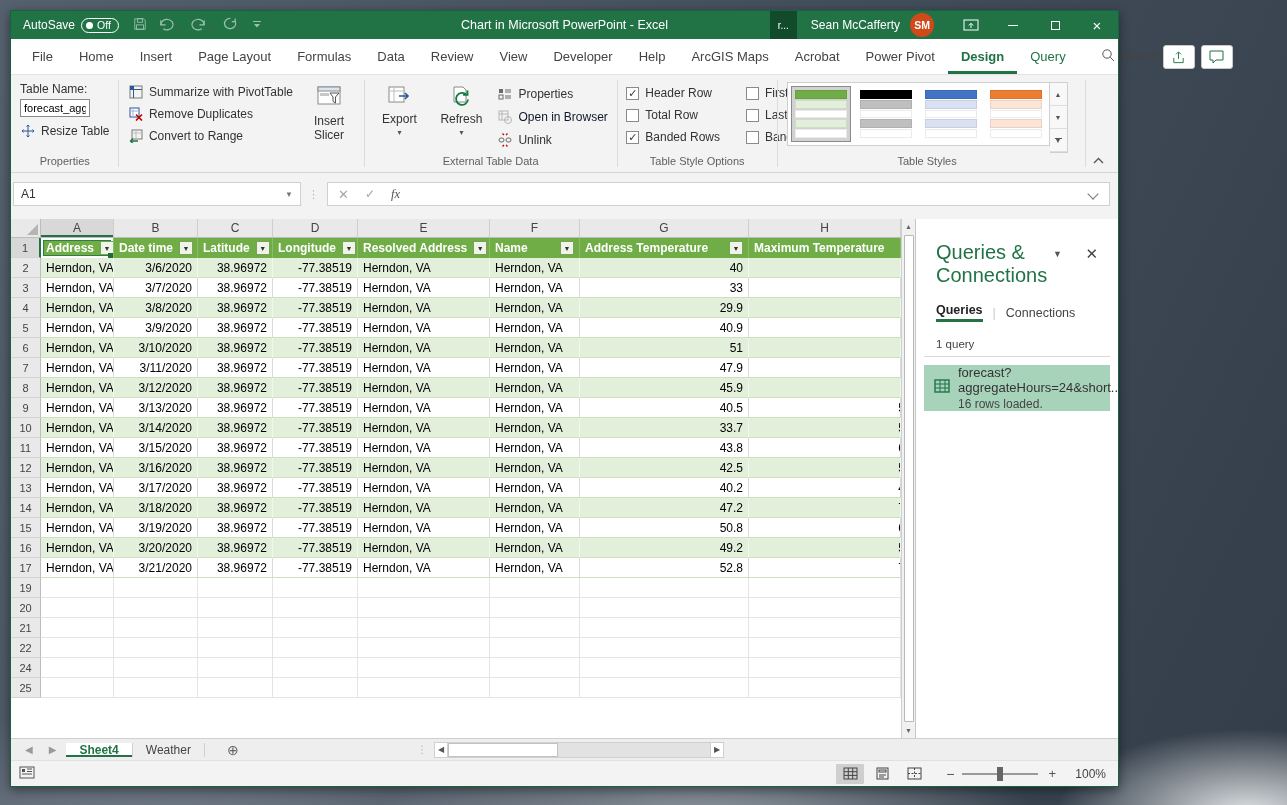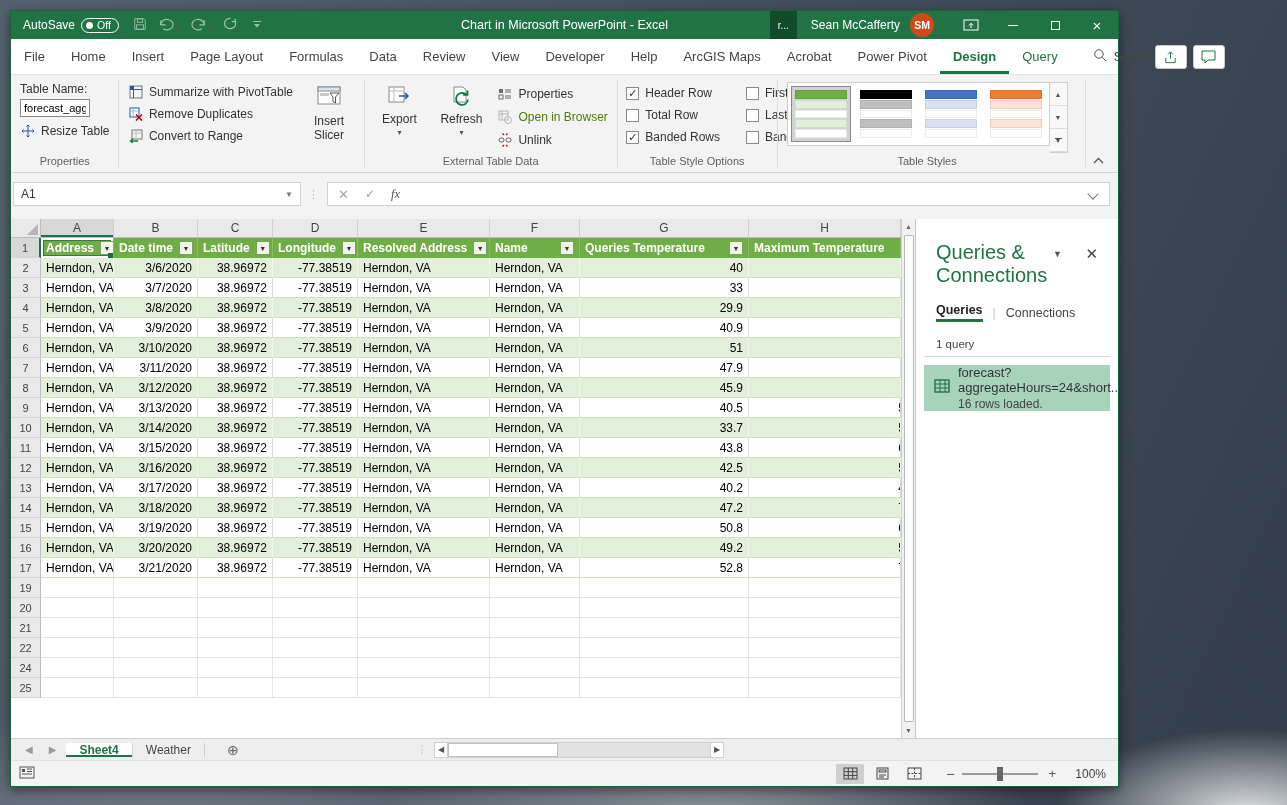--- a/index.html
+++ b/index.html
@@ -24,37 +24,37 @@
   .tb-right{margin-left:auto;display:flex;align-items:center;z-index:2}
   .overflowbox{background:#124a2c;height:28px;display:flex;align-items:center;padding:0 8px;font-size:10px;margin-right:14px}
   .username{margin-right:10px;font-size:12px}
   .avatar{width:24px;height:24px;border-radius:50%;background:#D0491B;display:flex;align-items:center;justify-content:center;font-size:10.5px;font-weight:bold;margin-right:16px}
   .winbtn{width:42px;height:28px;display:flex;align-items:center;justify-content:center}
   .minline{width:10px;height:1px;background:#fff}
   .maxbox{width:9px;height:9px;border:1px solid #fff}
   .closex{font-size:15px;line-height:1}
 
   
-  .tabrow{top:28px;height:36px;background:#fff;display:flex;align-items:center;font-size:13px;color:#444;border-bottom:1px solid #e3e3e3}
+  .tabrow{top:28px;height:36px;background:#fff;display:flex;align-items:center;font-size:13px;color:#444;padding-left:8px;border-bottom:1px solid #e3e3e3}
   .rtab{padding:0 13px;height:100%;display:flex;align-items:center;white-space:nowrap;cursor:default}
   .rtab.active{color:#217346;font-weight:700;box-shadow:inset 0 -3px 0 #217346}
   .rtab.greentxt{color:#217346}
   .searchbox{margin-left:22px;display:flex;align-items:center;gap:7px;color:#444}
   .tr-right{margin-left:auto;display:flex;align-items:center;gap:6px;padding-right:10px}
   .sqbtn{width:32px;height:24px;border:1px solid #c9c9c9;border-radius:3px;background:#fff;display:flex;align-items:center;justify-content:center}
 
   
   .ribbon{top:64px;height:98px;background:#f3f3f3;border-bottom:1px solid #d5d5d5;display:flex}
   .rgroup{display:flex;flex-direction:column;height:100%}
   .rg-body{flex:1;padding:7px 9px 0 9px;display:flex;gap:10px}
   .rg-label{height:19px;font-size:11px;color:#5f5f5f;text-align:center;padding-top:2px}
   .rdiv{width:1px;background:#dcdcdc;margin:5px 0}
   .stack{display:flex;flex-direction:column;gap:3px}
   .ritem{display:flex;align-items:center;gap:5px;font-size:12px;color:#333;height:19px;white-space:nowrap}
-  .ritem.disabled{color:#4d7c0f}
+  .ritem.disabled{color:#0f172a}
   .ritem.disabled svg *{stroke:#b5b5b5 !important;fill:none !important}
   .ricon{width:16px;display:flex;justify-content:center}
   .tn-label{font-size:12px;color:#333}
   .tn-input{width:70px;height:18px;border:1px solid #8a8a8a;font-size:11px;padding:0 3px;margin:3px 0 4px 0;background:#fff;font-family:"Liberation Sans",sans-serif}
   .bigbtn{width:52px;display:flex;flex-direction:column;align-items:center;font-size:12px;color:#333;text-align:center;gap:2px;padding-top:2px}
   .bigbtn .cap{line-height:1.15}
   .dropcaret{font-size:8px;color:#555;line-height:1}
   .optwrap{display:flex;flex-direction:column;flex-wrap:wrap;height:66px;column-gap:26px;row-gap:4px;align-content:flex-start;padding-top:2px}
   .opt{display:flex;align-items:center;gap:6px;font-size:12px;color:#333;height:18px;white-space:nowrap}
   .cb{width:13px;height:13px;border:1px solid #8a8a8a;background:#fff;font-size:11px;line-height:11px;text-align:center;color:#333}
@@ -505,21 +505,21 @@
             </div>
             <div class="hcell" style="width: 132px;">
               <span>Resolved Address</span>
               <span class="flt">▼</span>
             </div>
             <div class="hcell" style="width: 90px;">
               <span>Name</span>
               <span class="flt">▼</span>
             </div>
             <div class="hcell" style="width: 169px;">
-              <span>Queries Temperature</span>
+              <span>Address Temperature</span>
               <span class="flt">▼</span>
             </div>
             <div class="hcell" style="width: 152px;">
               <span>Maximum Temperature</span>
             </div>
           </div>
           <div class="grow">
             <div class="rnum">2</div>
             <div class="cell band" style="width: 73px;">Herndon, VA</div>
             <div class="cell r band" style="width: 84px;">3/6/2020</div>

